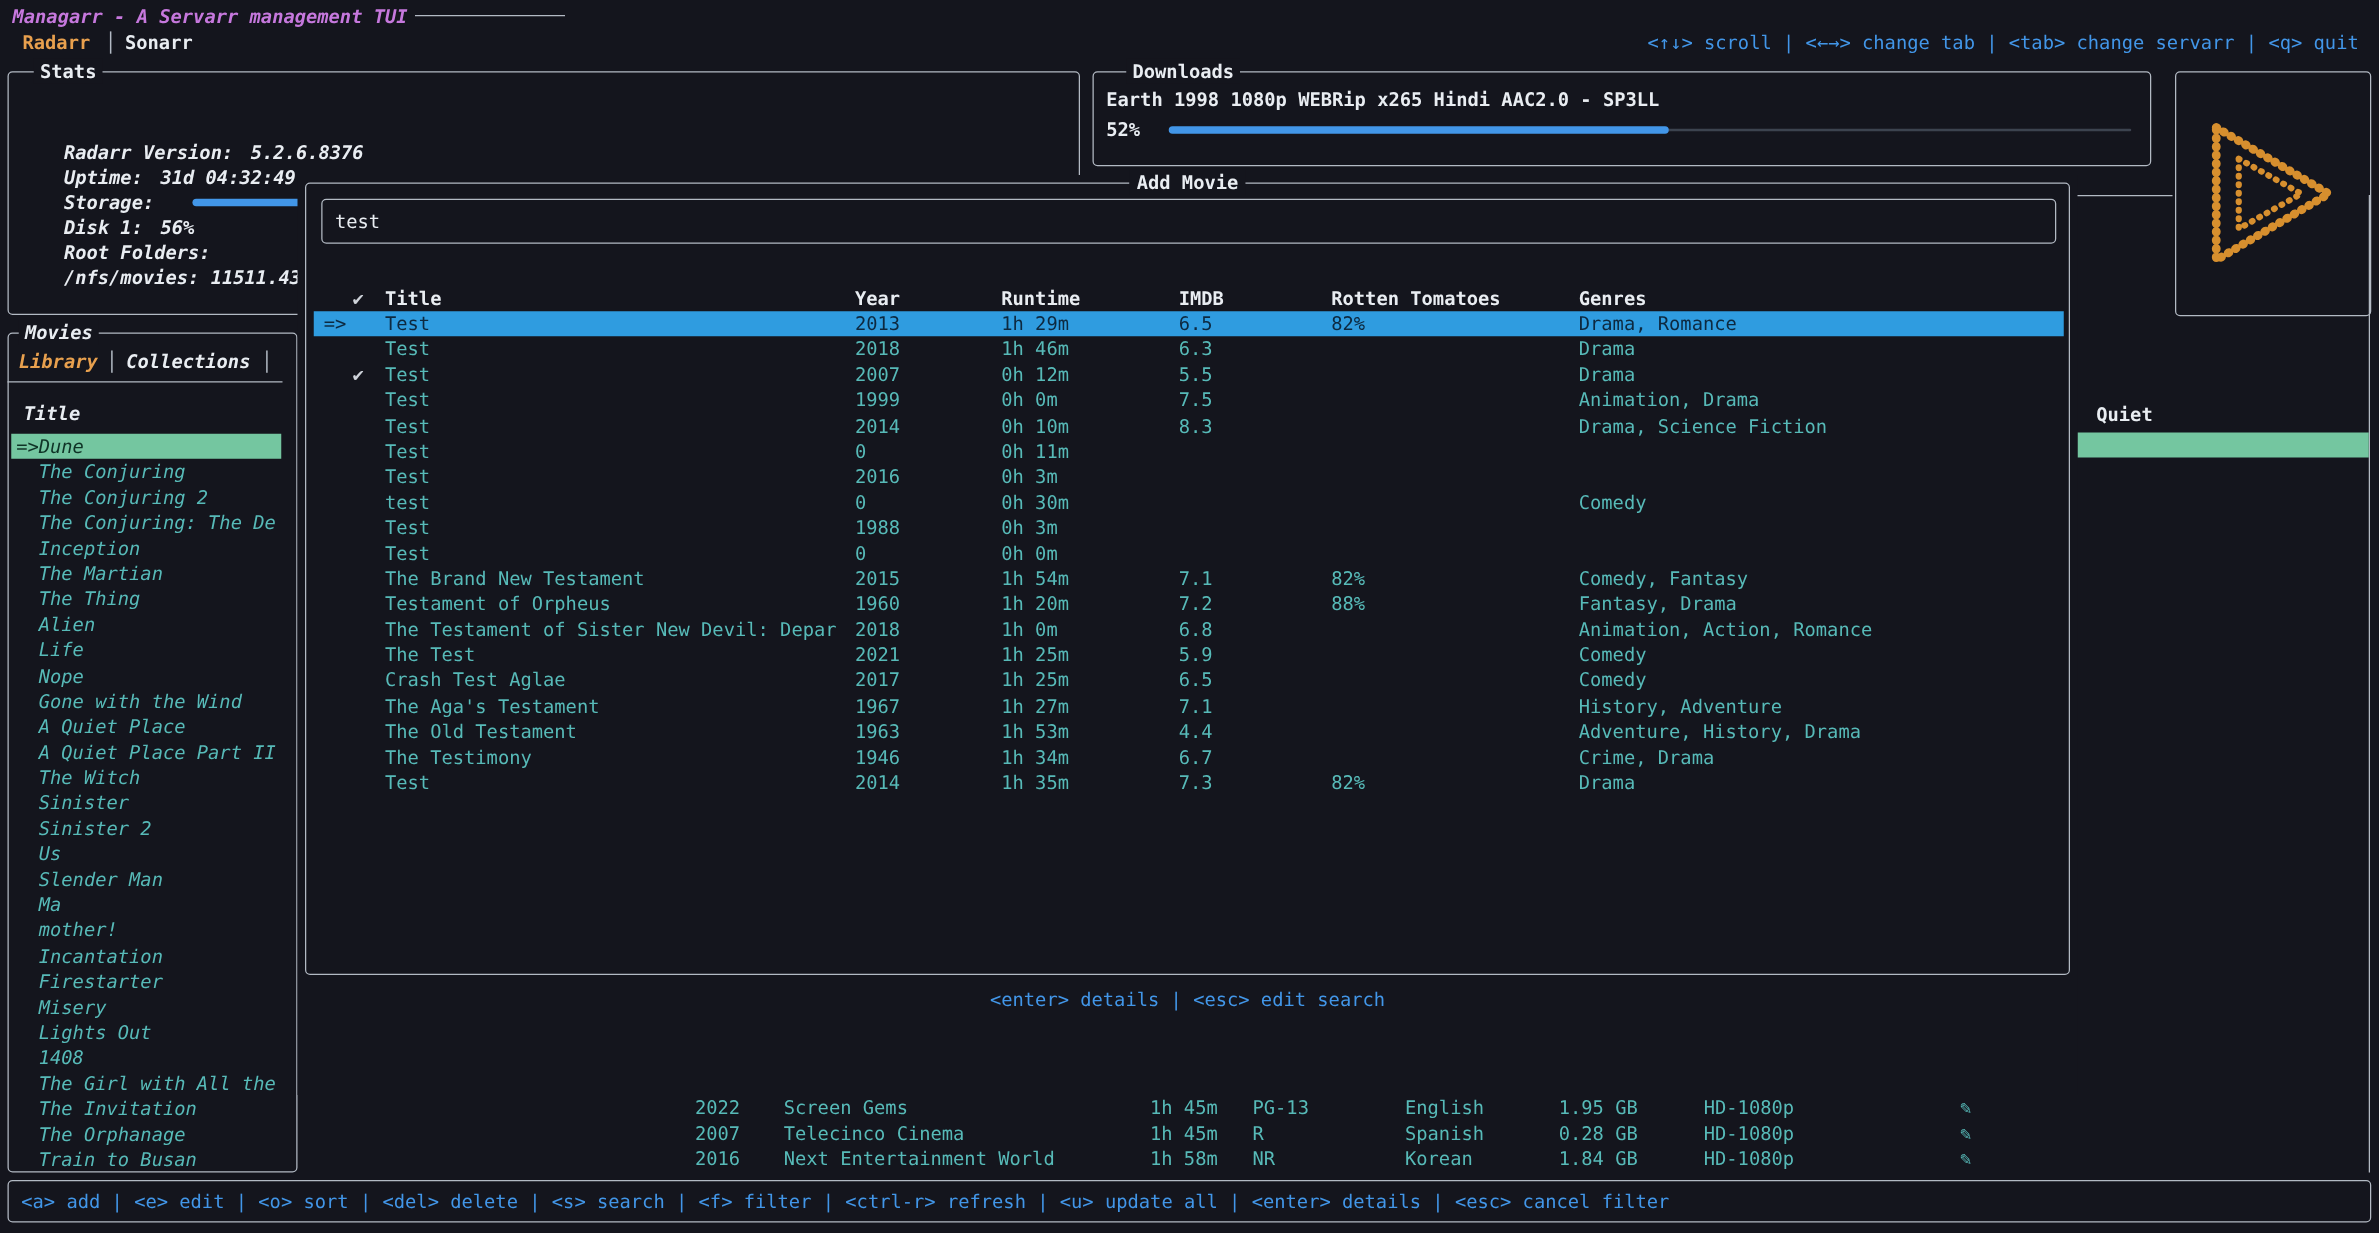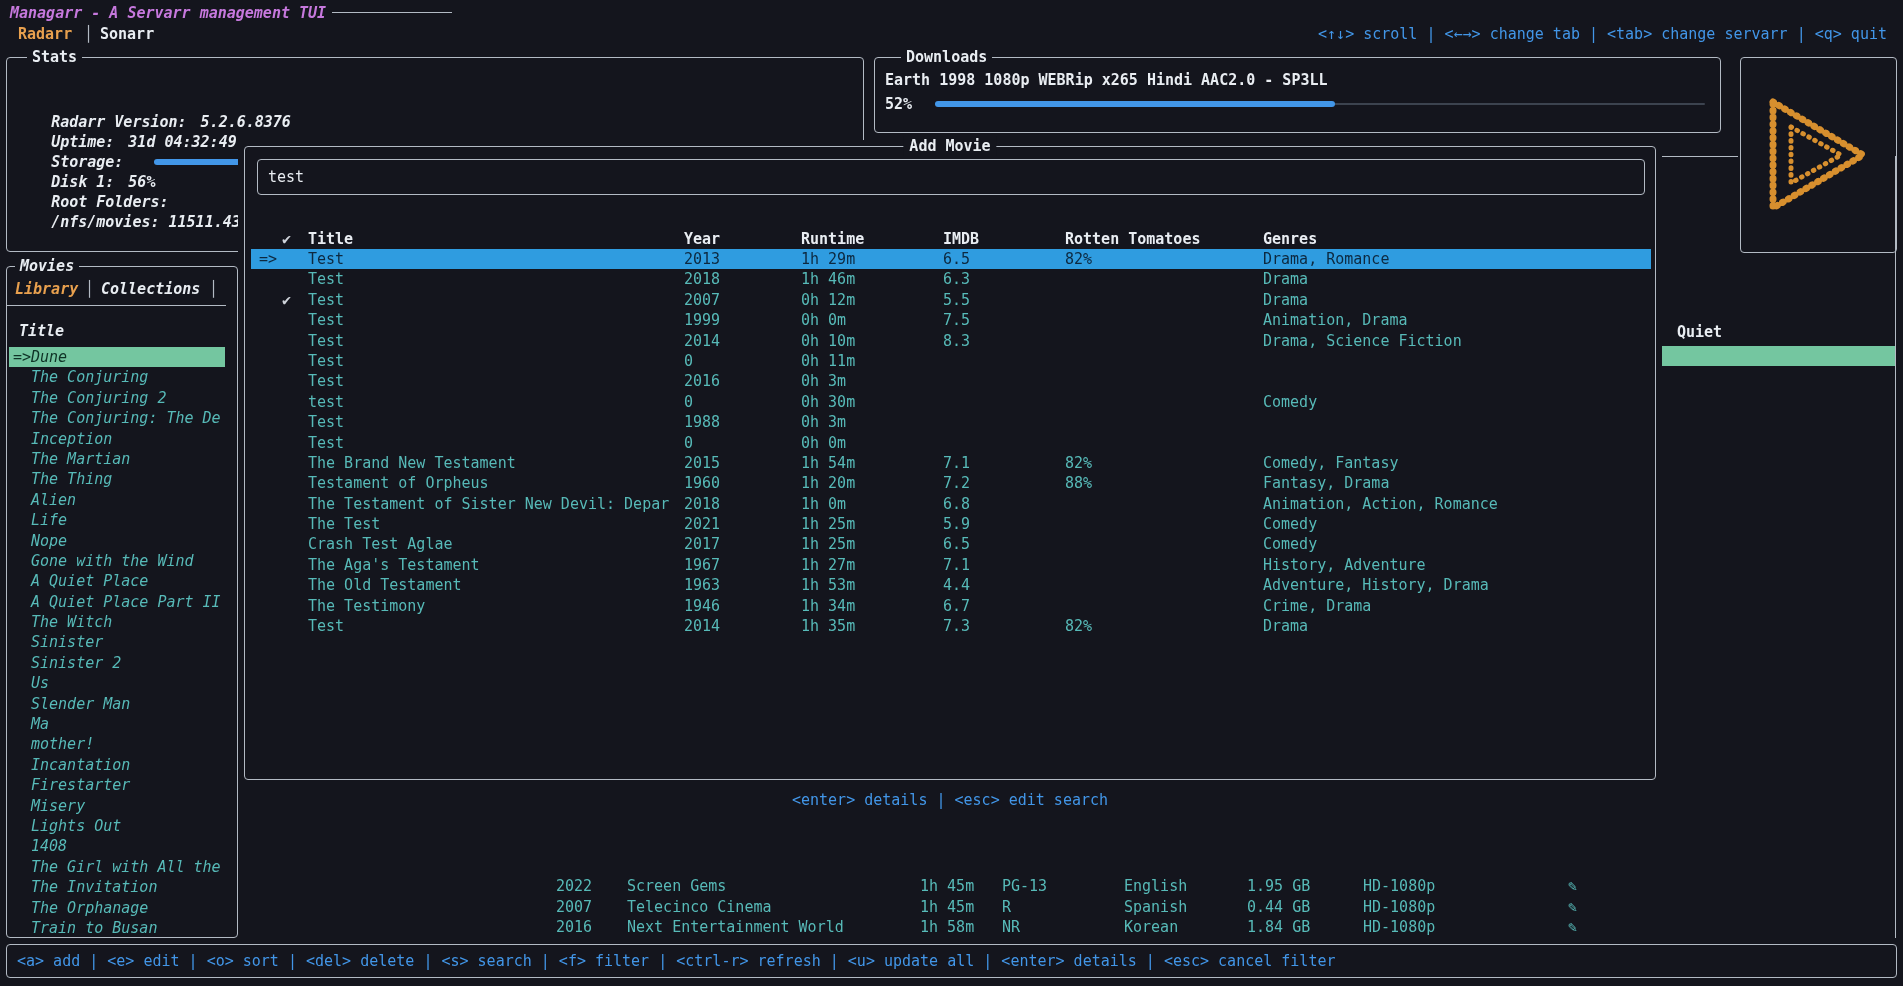--- a/index.html
+++ b/index.html
@@ -144,21 +144,21 @@
     </svg>
   </div>
 </div>
 
 <div class="hline" style="left:1658px;top:156px;width:80px;"></div>
 <div class="vline" style="left:1895px;top:156px;height:782px;"></div>
 <div class="t bold" style="left:1677px;top:322px;">Quiet</div>
 <div class="tagbar"></div>
 <div id="library-fragment">
     <div class="lib-row" style="top: 876.4px;"><span class="l-year">2022</span><span class="l-studio">Screen Gems</span><span class="l-runtime">1h 45m</span><span class="l-rating">PG-13</span><span class="l-language">English</span><span class="l-size">1.95 GB</span><span class="l-quality">HD-1080p</span><span class="l-icon">✎</span></div>
-    <div class="lib-row" style="top: 896.8px;"><span class="l-year">2007</span><span class="l-studio">Telecinco Cinema</span><span class="l-runtime">1h 45m</span><span class="l-rating">R</span><span class="l-language">Spanish</span><span class="l-size">0.44 GB</span><span class="l-quality">HD-1080p</span><span class="l-icon">✎</span></div>
+    <div class="lib-row" style="top: 896.8px;"><span class="l-year">2007</span><span class="l-studio">Telecinco Cinema</span><span class="l-runtime">1h 45m</span><span class="l-rating">R</span><span class="l-language">Spanish</span><span class="l-size">0.28 GB</span><span class="l-quality">HD-1080p</span><span class="l-icon">✎</span></div>
     <div class="lib-row" style="top: 917.2px;"><span class="l-year">2016</span><span class="l-studio">Next Entertainment World</span><span class="l-runtime">1h 58m</span><span class="l-rating">NR</span><span class="l-language">Korean</span><span class="l-size">1.84 GB</span><span class="l-quality">HD-1080p</span><span class="l-icon">✎</span></div>
   </div>
 
 <div class="box" style="left:6px;top:266px;width:232px;height:672px;font-style:italic;">
   <div class="btitle" style="left:8px;">Movies</div>
   <div class="t orange" style="left:8px;top:12px;">Library</div>
   <div class="t divider" style="left:78px;top:12px;">│</div>
   <div class="t bold" style="left:94px;top:12px;">Collections</div>
   <div class="t divider" style="left:202px;top:12px;">│</div>
   <div class="hline" style="left:-1px;top:38px;width:220px;"></div>

